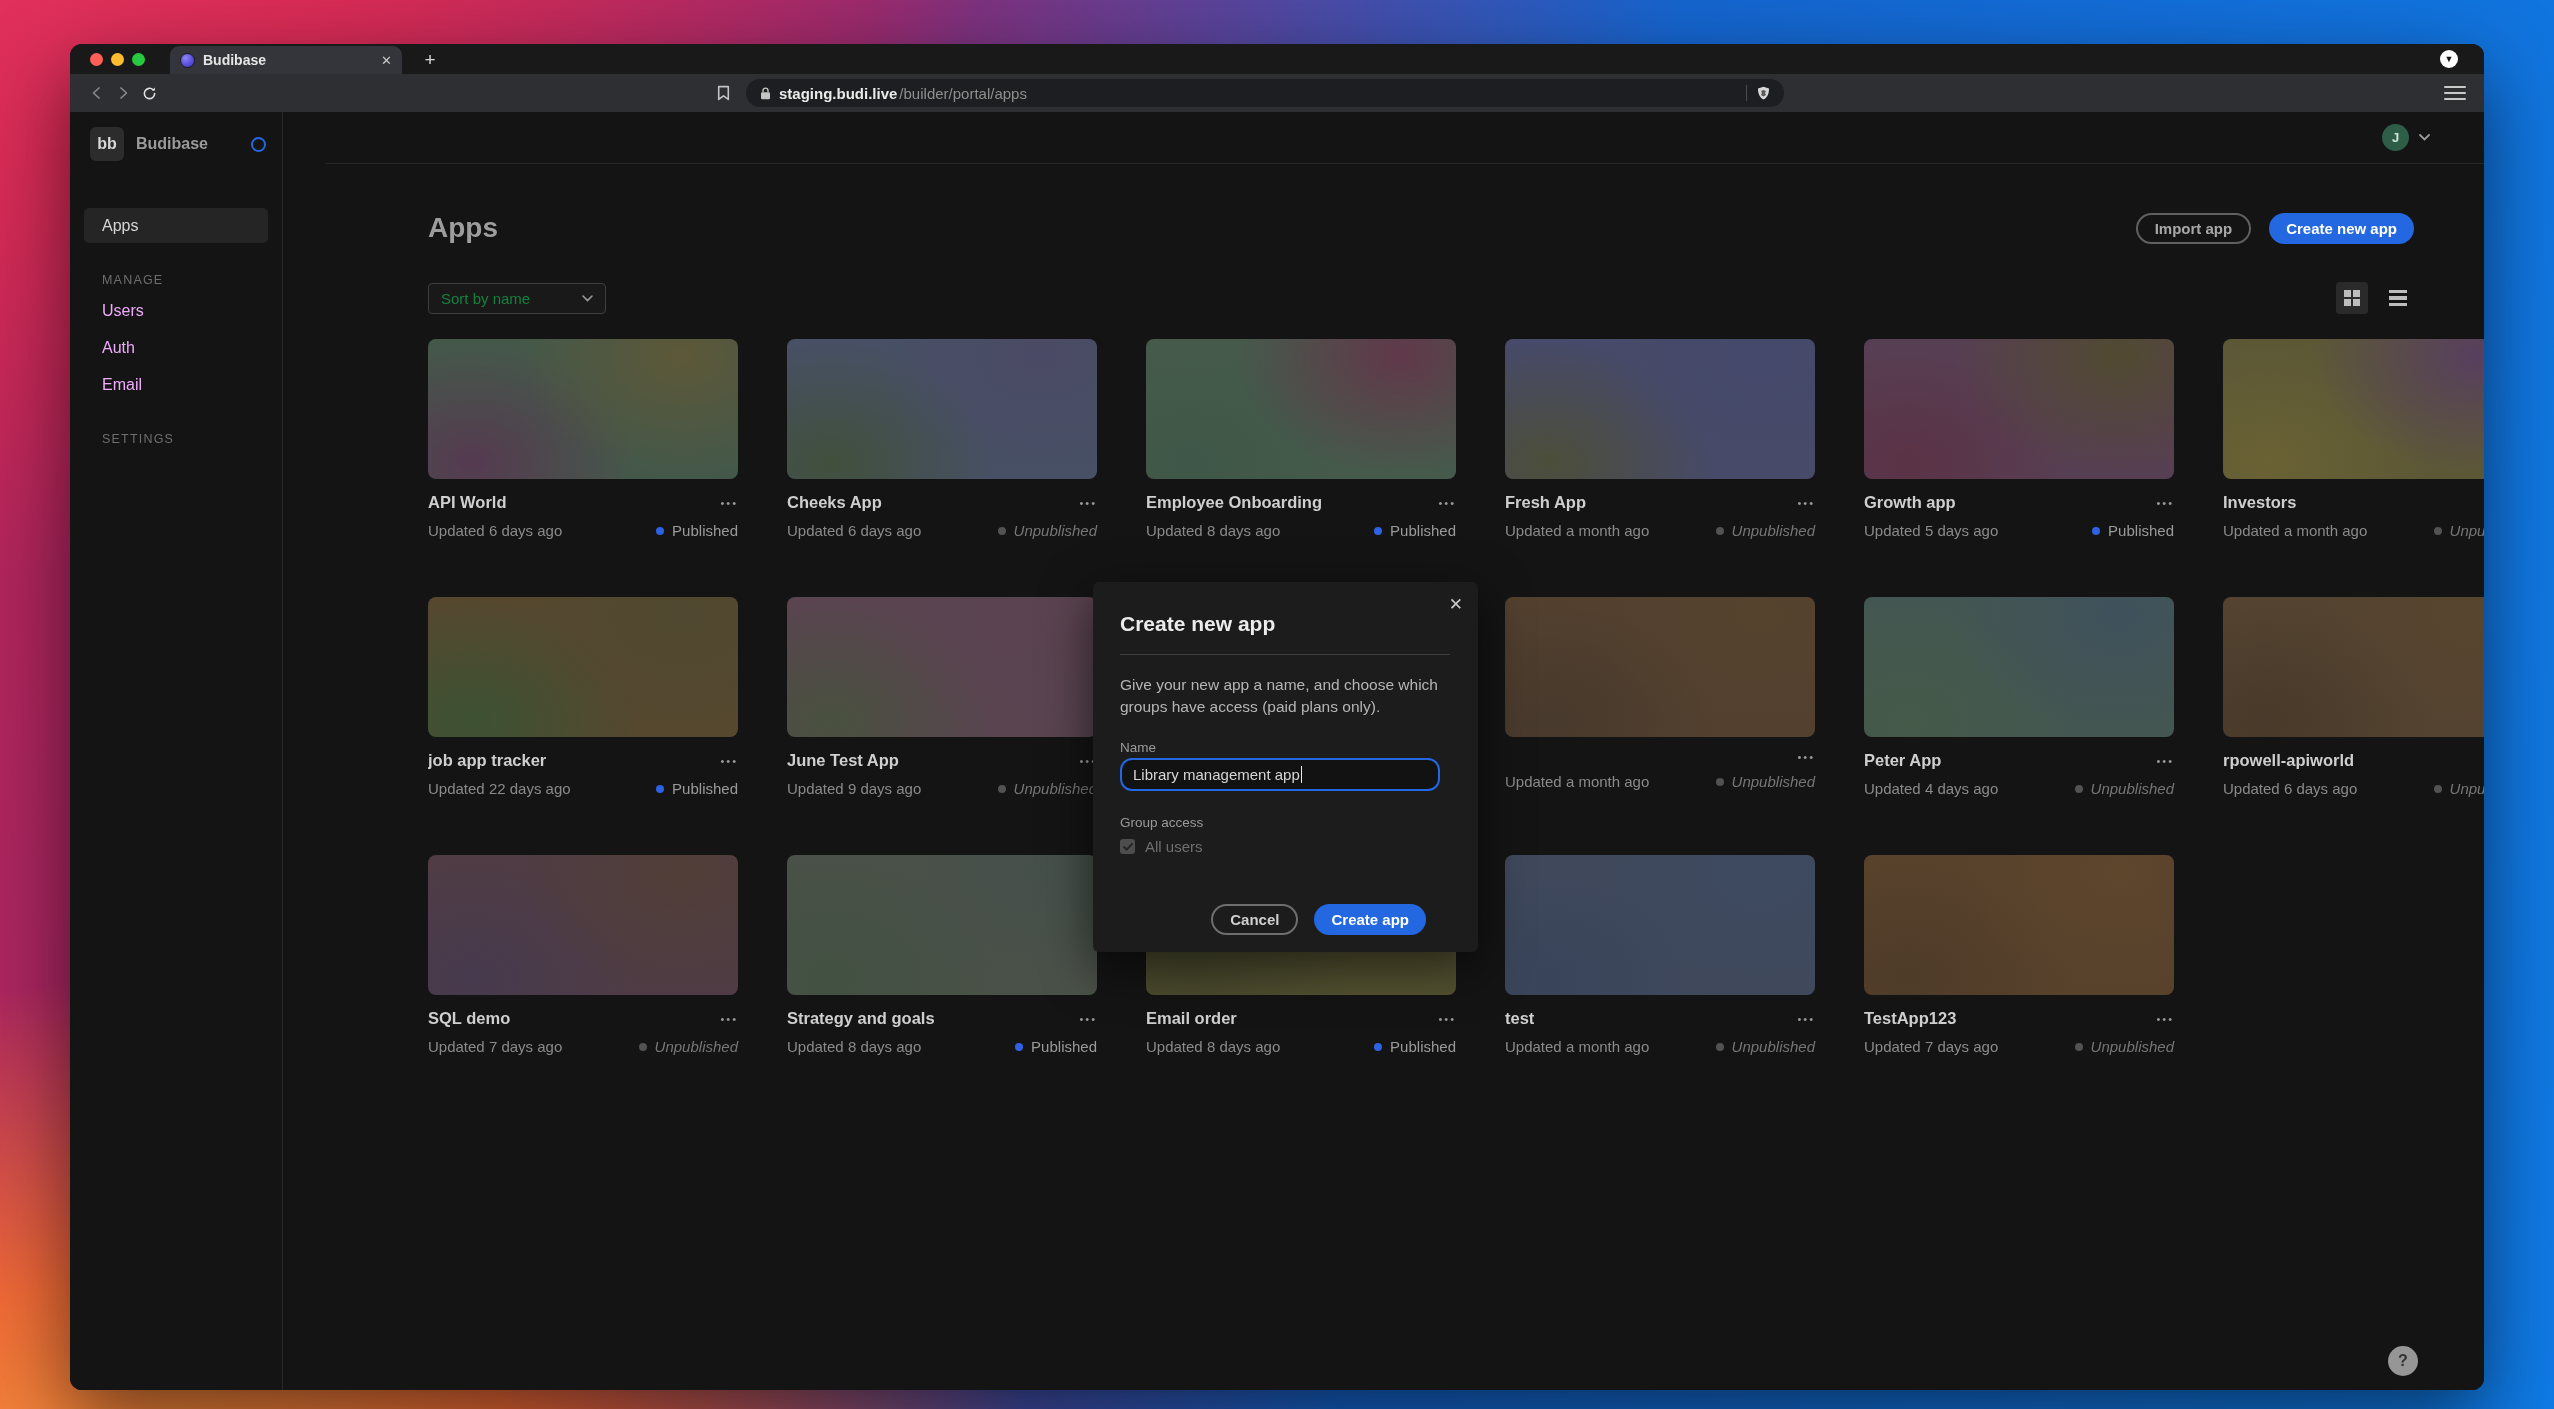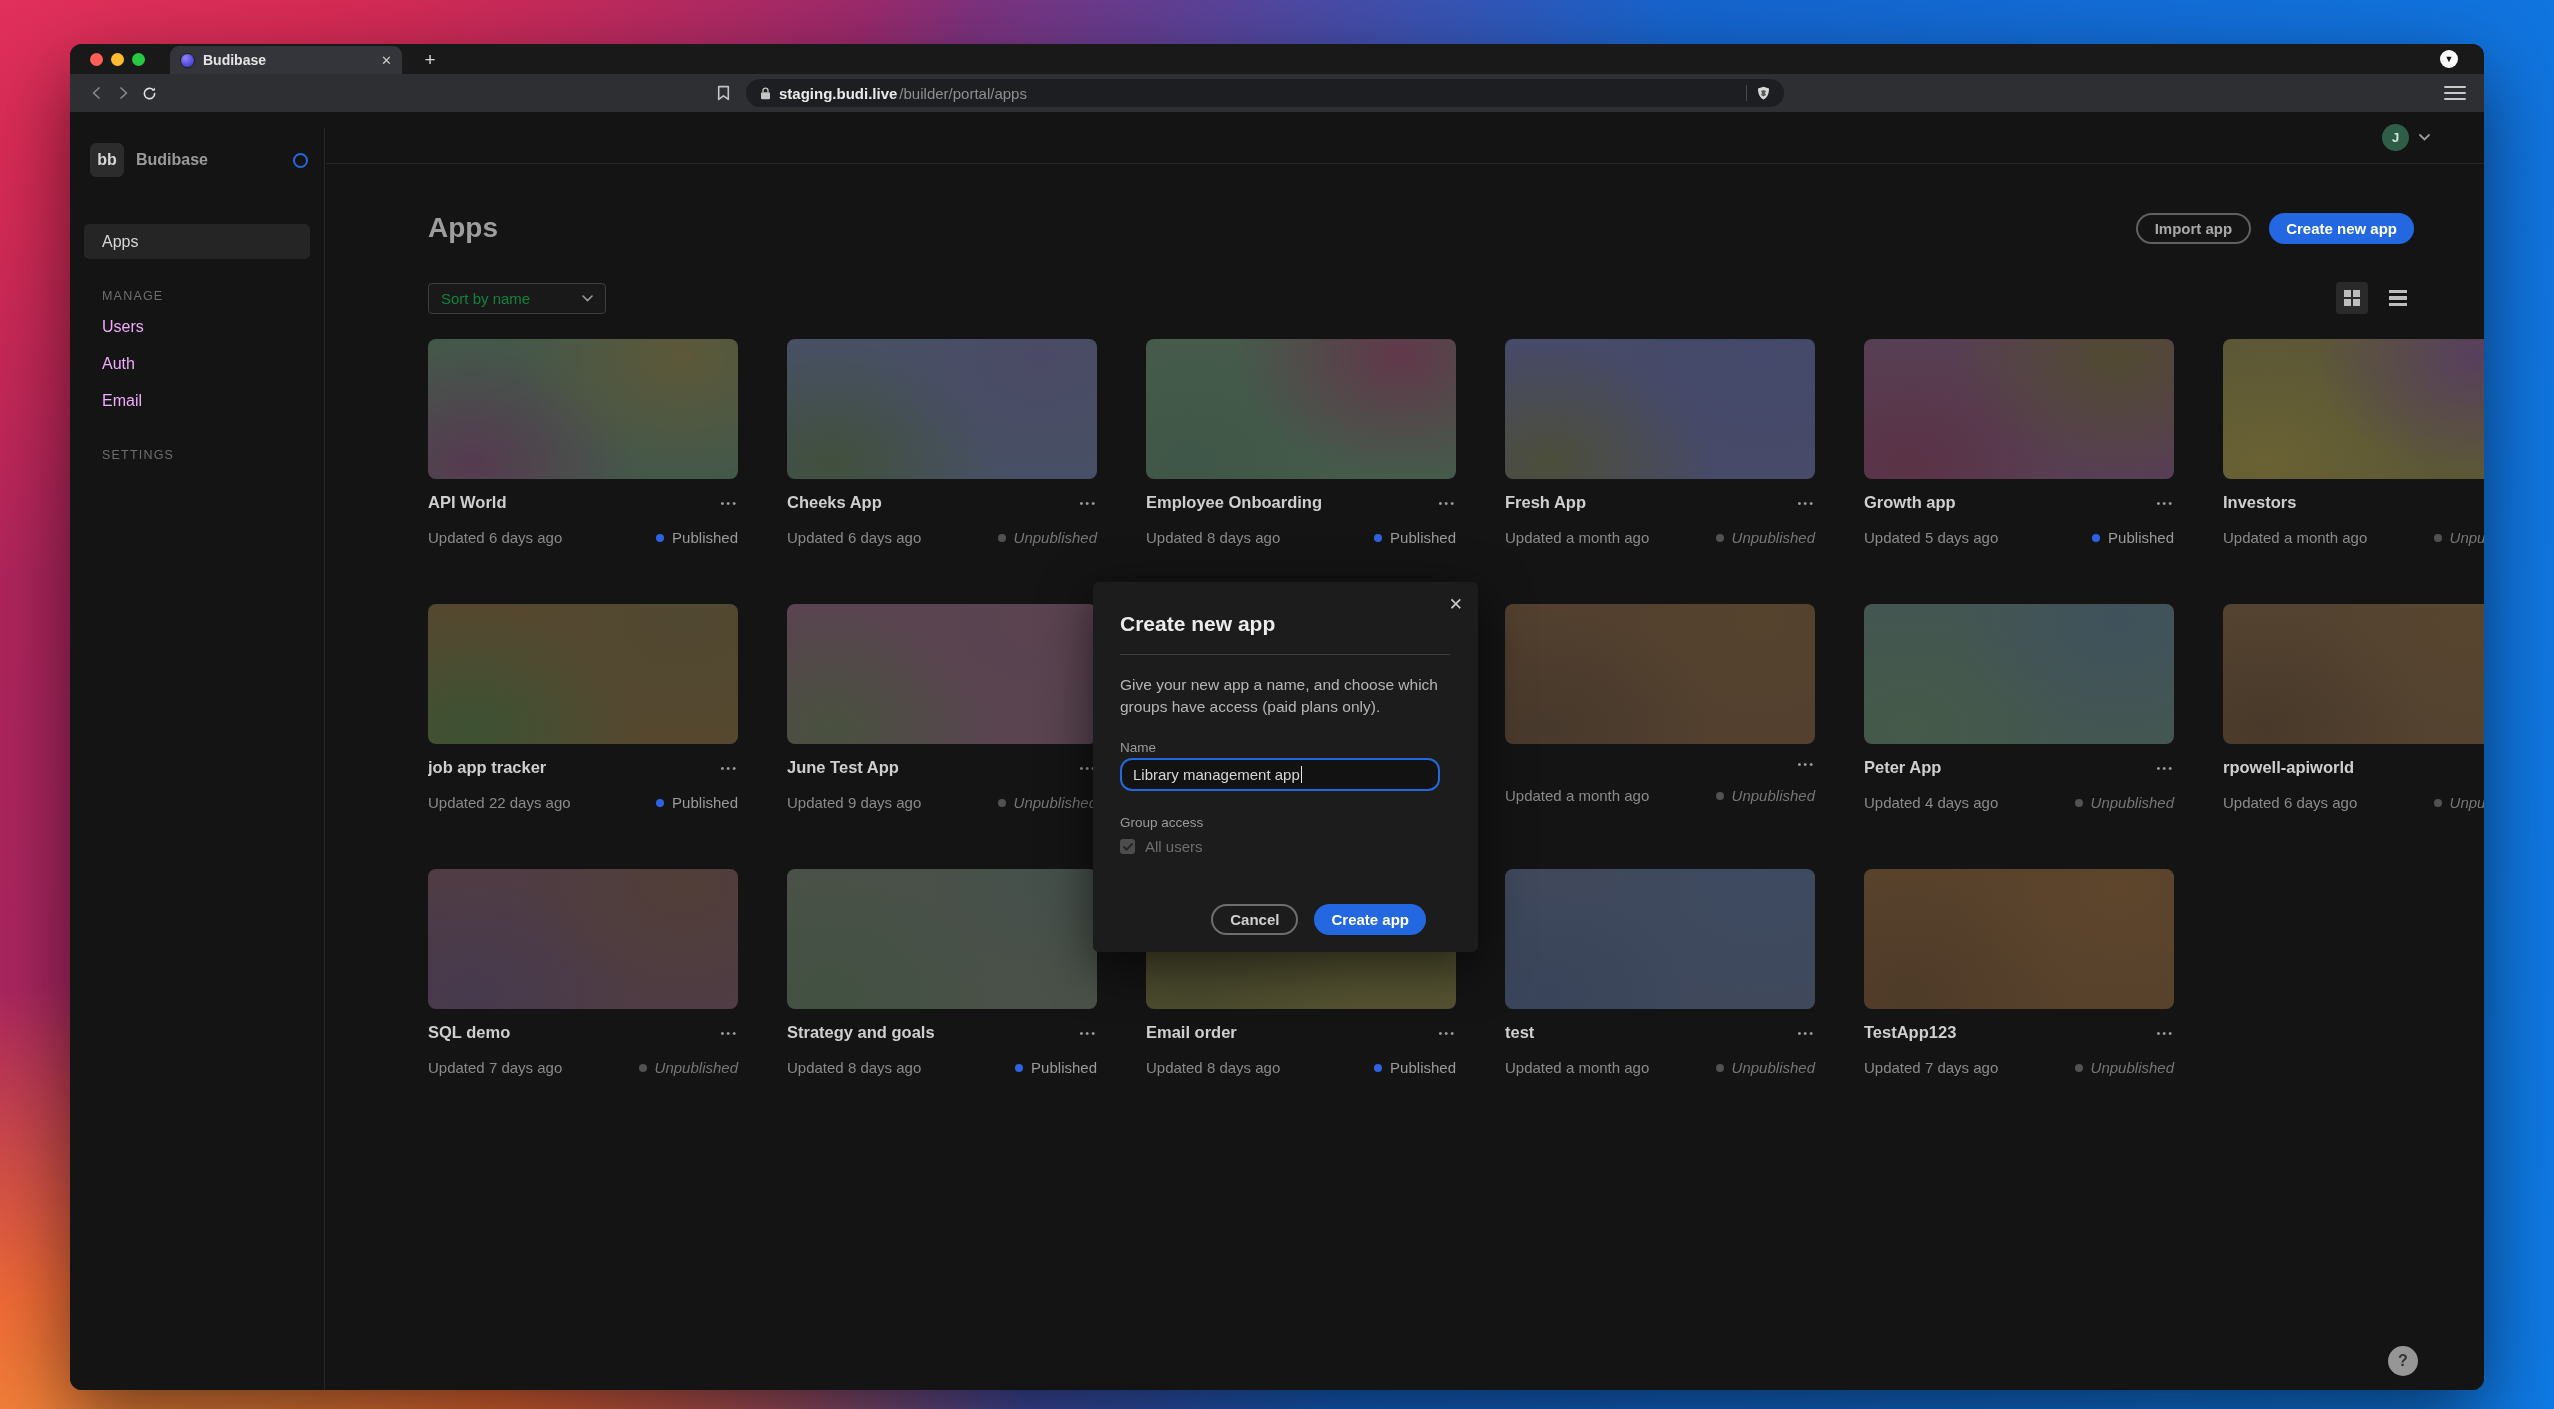--- a/index.html
+++ b/index.html
@@ -42,21 +42,21 @@
     align-items:center; padding:0 14px; gap:8px; font-size:15px; }
   .url-host { color:#eaeaea; font-weight:bold; }
   .url-path { color:#8f8f8f; }
   .url-right { margin-left:auto; display:flex; align-items:center; gap:10px; }
   .vdiv { width:1px; height:16px; background:#4a4a4e; }
   .hamburger { position:absolute; right:18px; top:8px; width:22px; height:22px; display:flex;
     flex-direction:column; justify-content:center; gap:4px; }
   .hamburger i { display:block; height:2px; background:#c9c9c9; border-radius:1px; }
   
   .app { position:absolute; top:68px; left:0; right:0; bottom:0; background:#141414; }
-  .sidebar { position:absolute; left:0; top:16px; bottom:0; width:255px; border-right:1px solid #272727; }
+  .sidebar { position:absolute; left:0; top:0; bottom:0; width:213px; border-right:1px solid #272727; }
   .logo-row { position:absolute; left:20px; right:16px; top:14px; height:36px; display:flex; align-items:center; gap:12px; }
   .logo-sq { width:34px; height:34px; border-radius:6px; background:#2c2c2c; color:#d8d8d8;
     font-weight:bold; font-size:16px; display:flex; align-items:center; justify-content:center; }
   .brand { color:#9a9a9a; font-size:16px; font-weight:bold; flex:1; }
   .ring { width:15px; height:15px; border:2.5px solid #2368e0; border-radius:50%; }
   .nav { position:absolute; left:14px; right:14px; top:96px; }
   .nav-item { height:35px; display:flex; align-items:center; padding:0 18px; border-radius:5px;
     color:#f0abfc; font-size:16px; margin-bottom:2px; }
   .nav-item.active { background:#252525; color:#d6d6d6; }
   .nav-section { margin-top:24px; padding:0 18px; color:#6e6e6e; font-size:12.5px;
@@ -87,21 +87,21 @@
   .list-glyph { display:flex; flex-direction:column; gap:3px; width:18px; }
   .list-glyph i { height:3.5px; background:#bdbdbd; display:block; }
   
   .grid { position:absolute; left:0; top:175px; width:2108px; }
   .cards { display:grid; grid-template-columns:repeat(6,310px); column-gap:49px; row-gap:58px; }
   .card { width:310px; }
   .thumb { width:310px; height:140px; border-radius:8px; }
   .card-name-row { margin-top:14px; display:flex; align-items:center; }
   .card-name { font-size:16.5px; font-weight:bold; color:#cfcfcf; white-space:nowrap; overflow:hidden; }
   .dots { margin-left:auto; color:#9a9a9a; font-size:11px; letter-spacing:2px; }
-  .card-meta-row { margin-top:17px; display:flex; align-items:flex-end; font-size:15px; color:#8a8a8a; }
+  .card-meta-row { margin-top:10px; display:flex; align-items:flex-end; font-size:15px; color:#8a8a8a; }
   .status { margin-left:auto; display:flex; align-items:center; gap:8px; }
   .dot { width:8px; height:8px; border-radius:50%; }
   .status.published .dot { background:#2d62e2; }
   .status.published .status-label { color:#9a9a9a; }
   .status.unpublished .dot { background:#525252; }
   .status.unpublished .status-label { color:#767676; font-style:italic; }
   
   .modal { position:absolute; left:1023px; top:470px; width:385px; height:370px; background:#1c1c1c;
     border-radius:6px; box-shadow:0 14px 50px rgba(0,0,0,.6); z-index:10; }
   .modal-close { position:absolute; right:15px; top:12px; color:#c8c8c8; font-size:17px; }

